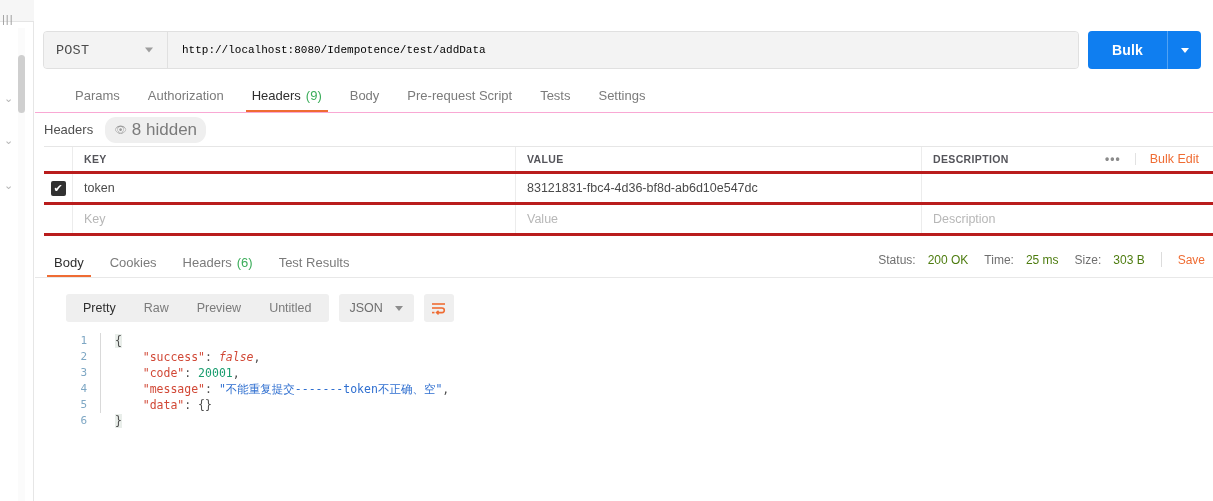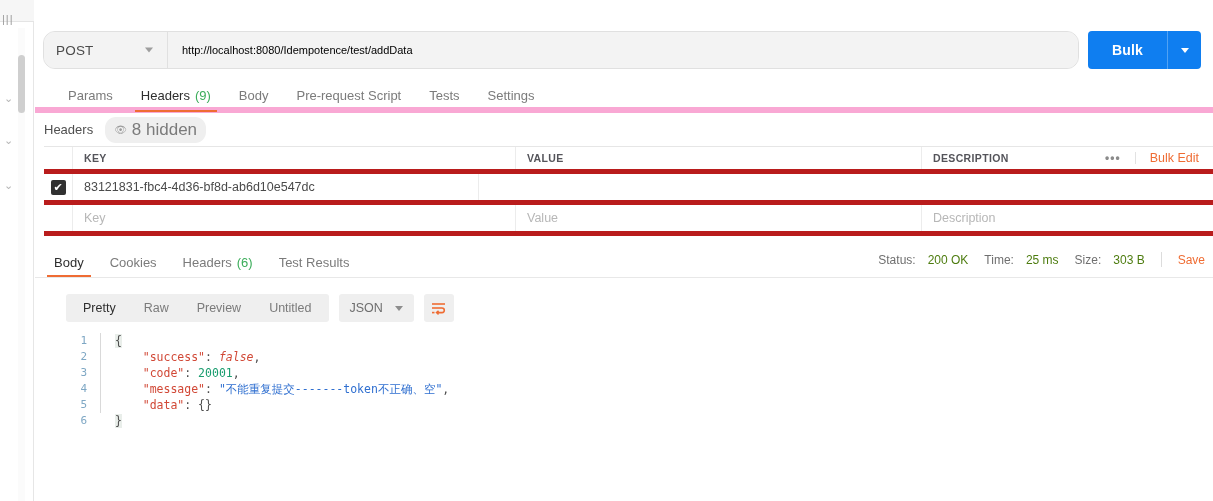--- a/index.html
+++ b/index.html
@@ -87,23 +87,24 @@
   .urlrow {
     position: absolute; left: 0; top: 22px;
     width: 1178px; height: 57px;
     background: #ffffff;
   }
   .url-wrap {
     position: absolute; left: 8px; top: 9px;
     width: 1036px; height: 38px;
     display: flex;
     border: 1px solid #e0e0e0;
-    border-radius: 12px;
+    border-radius: 4px;
     background: #f3f3f3;
     overflow: hidden;
+    font-family: Liberation Mono, monospace;
   }
   .method-box {
     width: 124px; height: 100%;
     display: flex; align-items: center;
     padding: 0 12px;
     border-right: 1px solid #e0e0e0;
     background: #f3f3f3;
     position: relative;
   }
   .method-label {
@@ -149,22 +150,22 @@
     border-left: 4.5px solid transparent;
     border-right: 4.5px solid transparent;
     border-top: 5px solid #ffffff;
   }
 
   
   .req-tabs {
     position: absolute; left: 0; top: 79px;
     width: 1178px; height: 34px;
     display: flex; align-items: flex-start;
-    padding-left: 19px;
-    border-bottom: 6px solid #f9a8d4;
+    padding-left: 26px;
+    border-bottom: 1px solid #f9a8d4;
     background: #ffffff;
   }
   .rtab {
     position: relative;
     height: 33px;
     display: flex; align-items: center;
     padding: 0 14px;
     font-size: 13px; color: #7b7b7b;
     white-space: nowrap;
   }
@@ -197,21 +198,21 @@
 
   
   .tbl {
     position: absolute; left: 9px; top: 146px;
     width: 1169px;
     border-top: 1px solid #e6e6e6;
   }
   .trow {
     display: flex; align-items: center;
     height: 31px;
-    border-bottom: 5px solid #b91c1c;
+    border-bottom: 3px solid #b91c1c;
   }
   .trow.head { height: 27px; }
   .cell-check {
     width: 29px; height: 100%;
     display: flex; align-items: center; justify-content: center;
     border-right: 1px solid #ececec;
   }
   .cell-key {
     width: 443px; height: 100%;
     display: flex; align-items: center;
@@ -404,20 +405,23 @@
         <div class="send-btn">Bulk</div>
         <div class="send-split">
           <span class="send-caret"></span>
         </div>
       </div>
     </div>
 
     <div class="req-tabs">
       <div class="rtab">
         <span>Params</span>
+      </div>
+      <div class="rtab">
+        <span>Authorization</span>
       </div>
       <div class="rtab active">
         <span>Headers</span>
         <span class="count">(9)</span>
       </div>
       <div class="rtab">
         <span>Body</span>
       </div>
       <div class="rtab">
         <span>Pre-request Script</span>
@@ -449,20 +453,21 @@
             <span class="dots">•••</span>
             <span class="bulk-edit">Bulk Edit</span>
           </span>
         </div>
       </div>
 
       <div class="trow">
         <div class="cell-check">
           <span class="checkbox">✔</span>
         </div>
+        <div class="cell-key">token</div>
         <div class="cell-val">83121831-fbc4-4d36-bf8d-ab6d10e547dc</div>
         <div class="cell-desc"></div>
       </div>
 
       <div class="trow">
         <div class="cell-check"></div>
         <div class="cell-key placeholder">Key</div>
         <div class="cell-val placeholder">Value</div>
         <div class="cell-desc placeholder">Description</div>
       </div>

